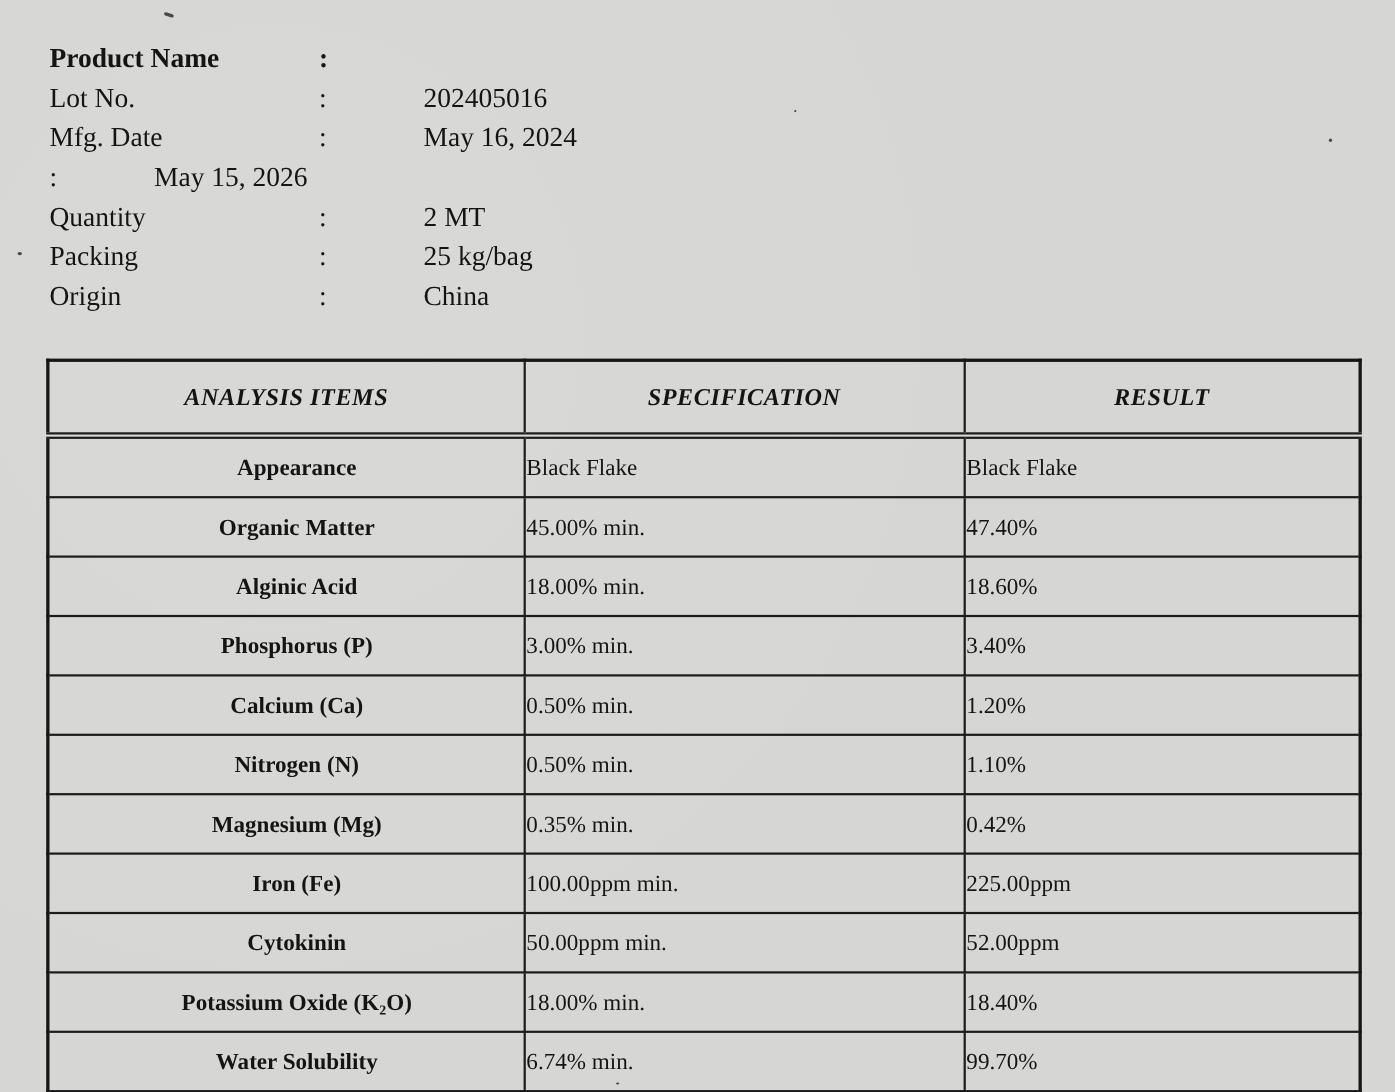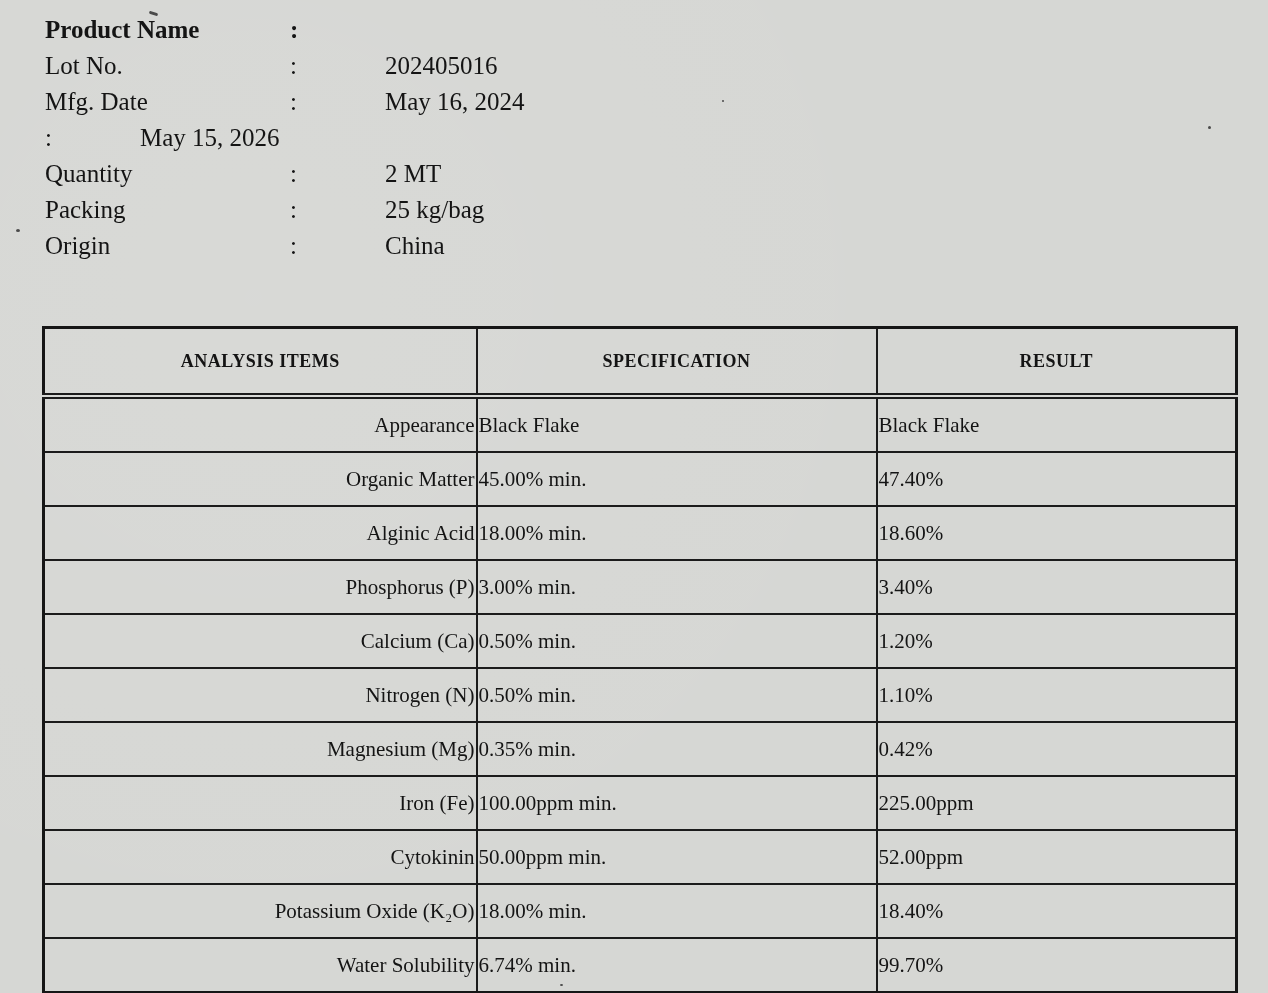--- a/index.html
+++ b/index.html
@@ -20,21 +20,21 @@
     inset: 0;
     background:
       radial-gradient(circle at 20% 30%, rgba(255,255,255,0.06), transparent 60%),
       #d6d7d4;
   }
 
   
   .info-block {
     position: absolute;
     left: 45px;
-    top: 12px;
+    top: 36px;
     width: 800px;
   }
   .info-row {
     display: flex;
     align-items: baseline;
     height: 36px;
     font-size: 25px;
     line-height: 36px;
     white-space: nowrap;
   }
@@ -53,34 +53,36 @@
     background: transparent;
   }
   table.analysis, table.analysis th, table.analysis td {
     border: 2px solid #1b1b1b;
   }
   table.analysis {
     border: 3px solid #161616;
   }
   table.analysis th {
     height: 62px;
-    font-size: 18px;
+    font-size: 22px;
     font-weight: bold;
     vertical-align: middle;
     border-bottom: 6px double #1b1b1b;
     letter-spacing: 0.5px;
+    font-style: italic;
   }
   table.analysis td {
     height: 50px;
     font-size: 21px;
     vertical-align: middle;
   }
   table.analysis td.c-item {
-    text-align: right;
+    text-align: center;
     padding-left: 20px;
+    font-weight: bold;
   }
   table.analysis td.c-spec,
   table.analysis td.c-result {
     text-align: left;
   }
 
   
   .speck {
     position: absolute;
     background: #4a4a4a;

